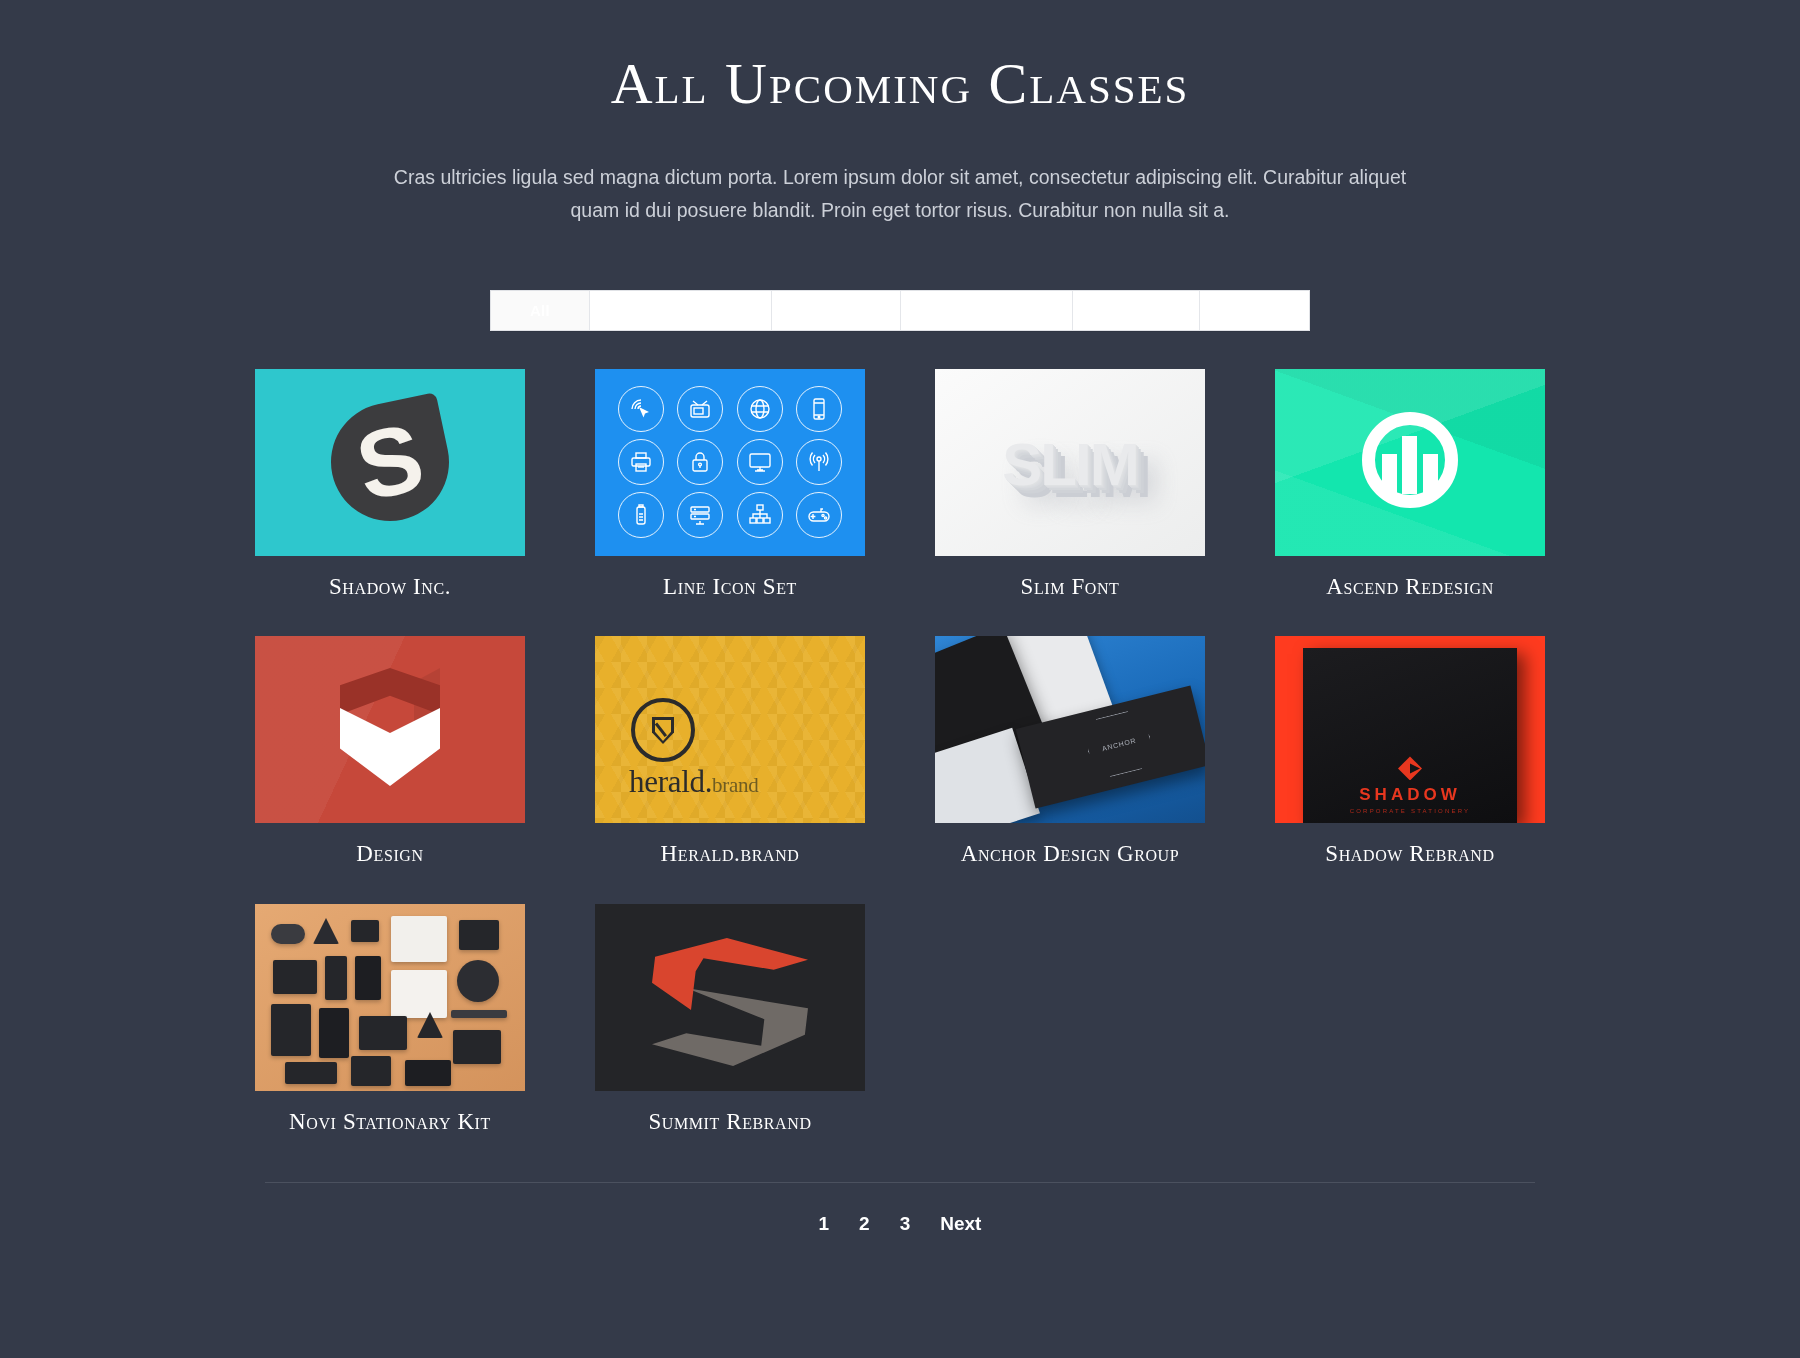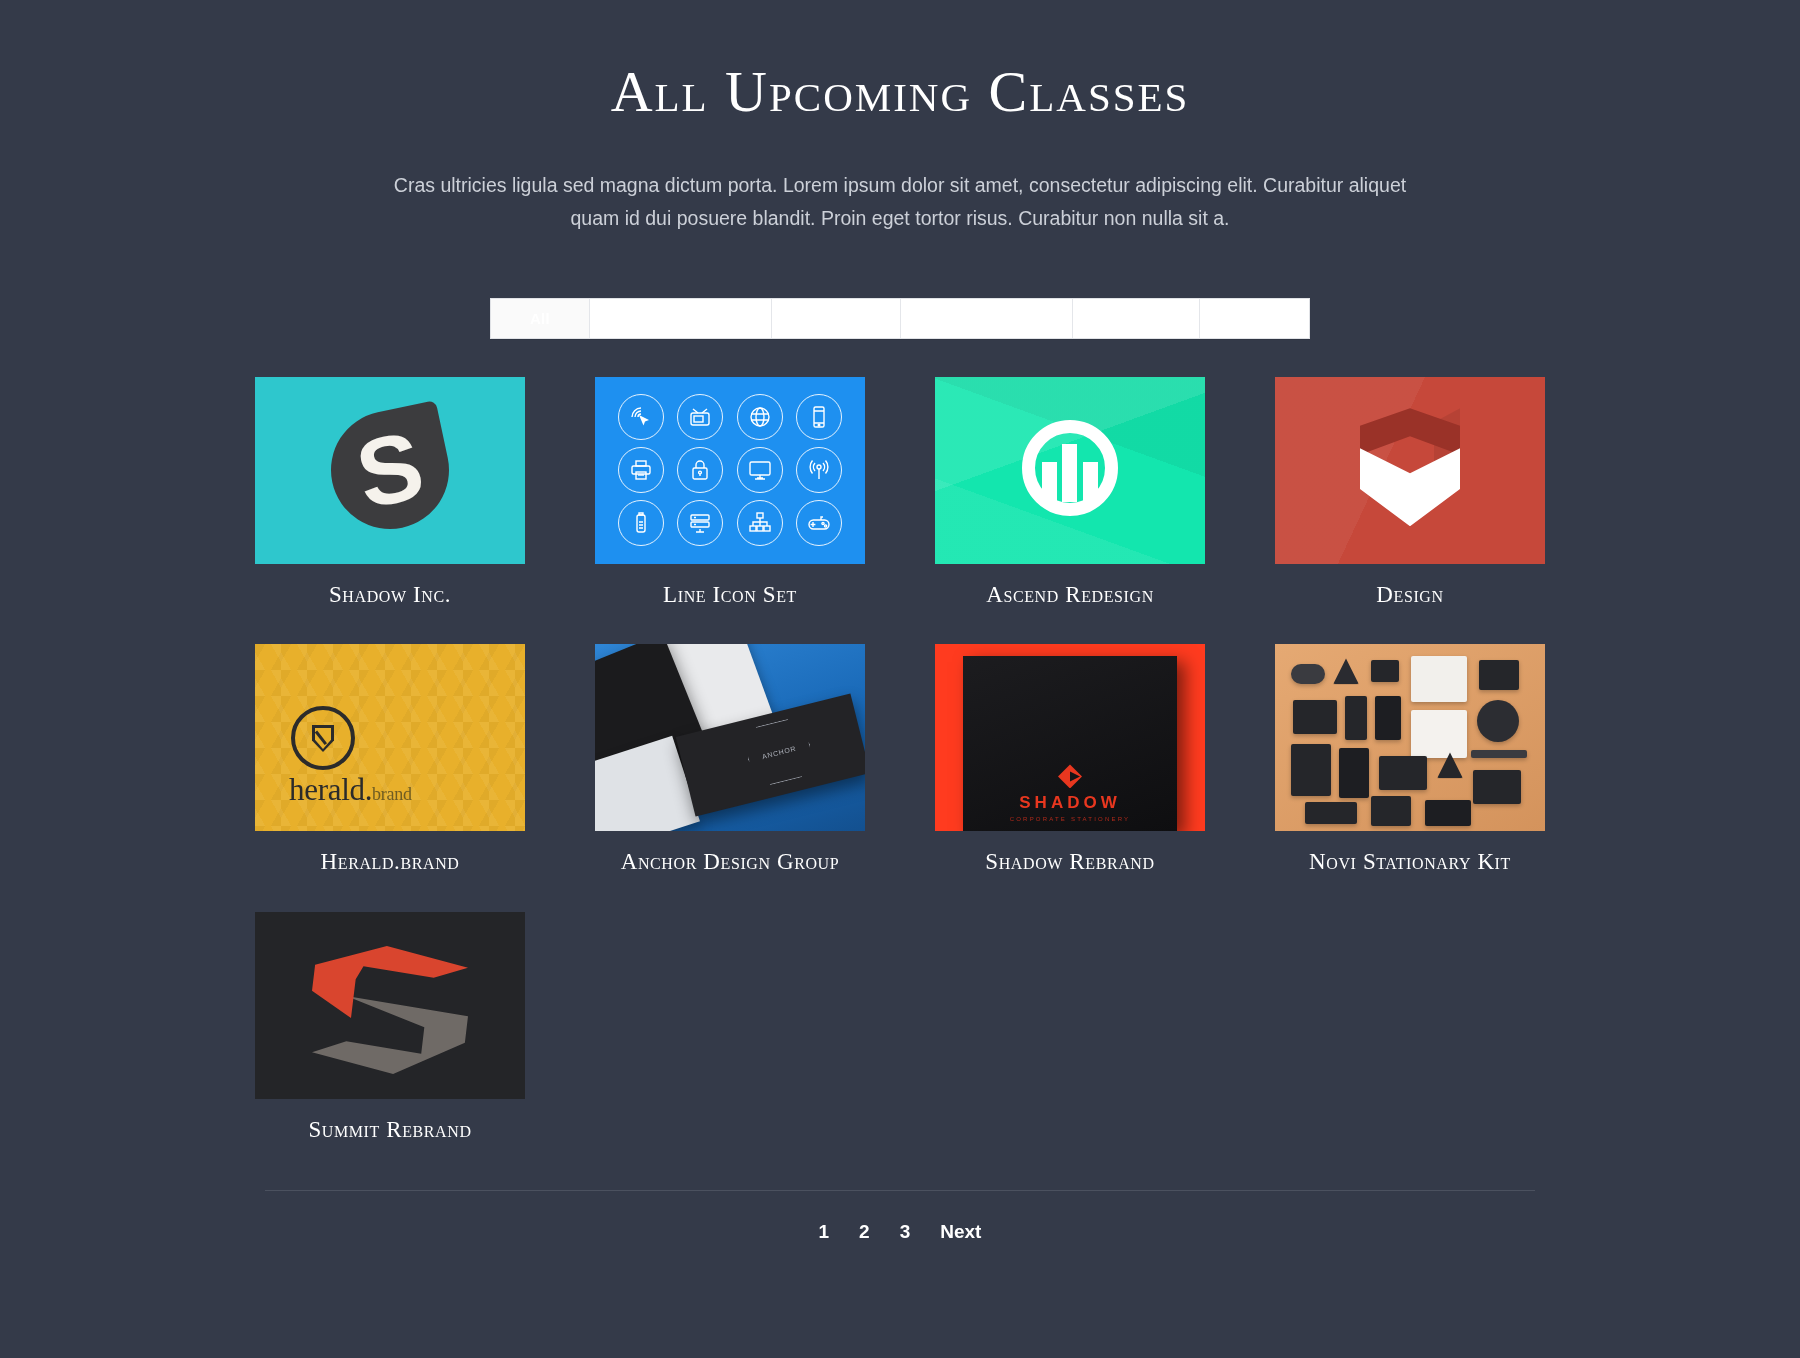--- a/index.html
+++ b/index.html
@@ -15,21 +15,21 @@
   }
   .page {
     width: 1800px;
     height: 1358px;
     position: relative;
     background: #343a49;
     box-sizing: border-box;
   }
   .inner {
     width: 1270px;
-    margin: 8px auto;
+    margin: 0 auto;
     position: relative;
   }
 
   
   .page-title {
     margin: 0;
     padding-top: 52px;
     text-align: center;
     font-family: "Liberation Serif", serif;
     font-size: 58px;
@@ -323,21 +323,21 @@
     z-index: 2;
   }
   .he-word {
     position: absolute;
     left: 34px; top: 128px;
     font-family: "Liberation Serif", serif;
     font-size: 31px;
     color: #2b2b2b;
     letter-spacing: -.3px;
   }
-  .he-word .sub { color: #6f5c22; font-size: 18px; }
+  .he-word .sub { color: #6f5c22; font-size: 21px; }
 
   
   .t-anchor {
     background: #1b6fc0;
     background-image:
       linear-gradient(160deg, #2f86d6 0%, #1766b4 60%, #13508f 100%);
   }
   .an-box {
     position: absolute;
     background: #1b1b1d;
@@ -583,20 +583,26 @@
                   <circle cx="17" cy="13.5" r="1.1"></circle>
                   <circle cx="19.6" cy="16" r="1.1"></circle>
                 <path d="M15 10V7h2"></path>
               </svg>
             </div>
           </div>
         </div>
         <div class="card-title">Line Icon Set</div>
       </div>
 
+      <div class="card">
+        <div class="thumb t-slim">
+          <div class="slim-text">SLIM</div>
+        </div>
+        <div class="card-title">Slim Font</div>
+      </div>
 
       <div class="card">
         <div class="thumb t-ascend">
           <div class="as-ring"></div>
           <div class="as-bars">
             <div class="as-bar as-b1"></div>
             <div class="as-bar as-b2"></div>
             <div class="as-bar as-b3"></div>
           </div>
         </div>

